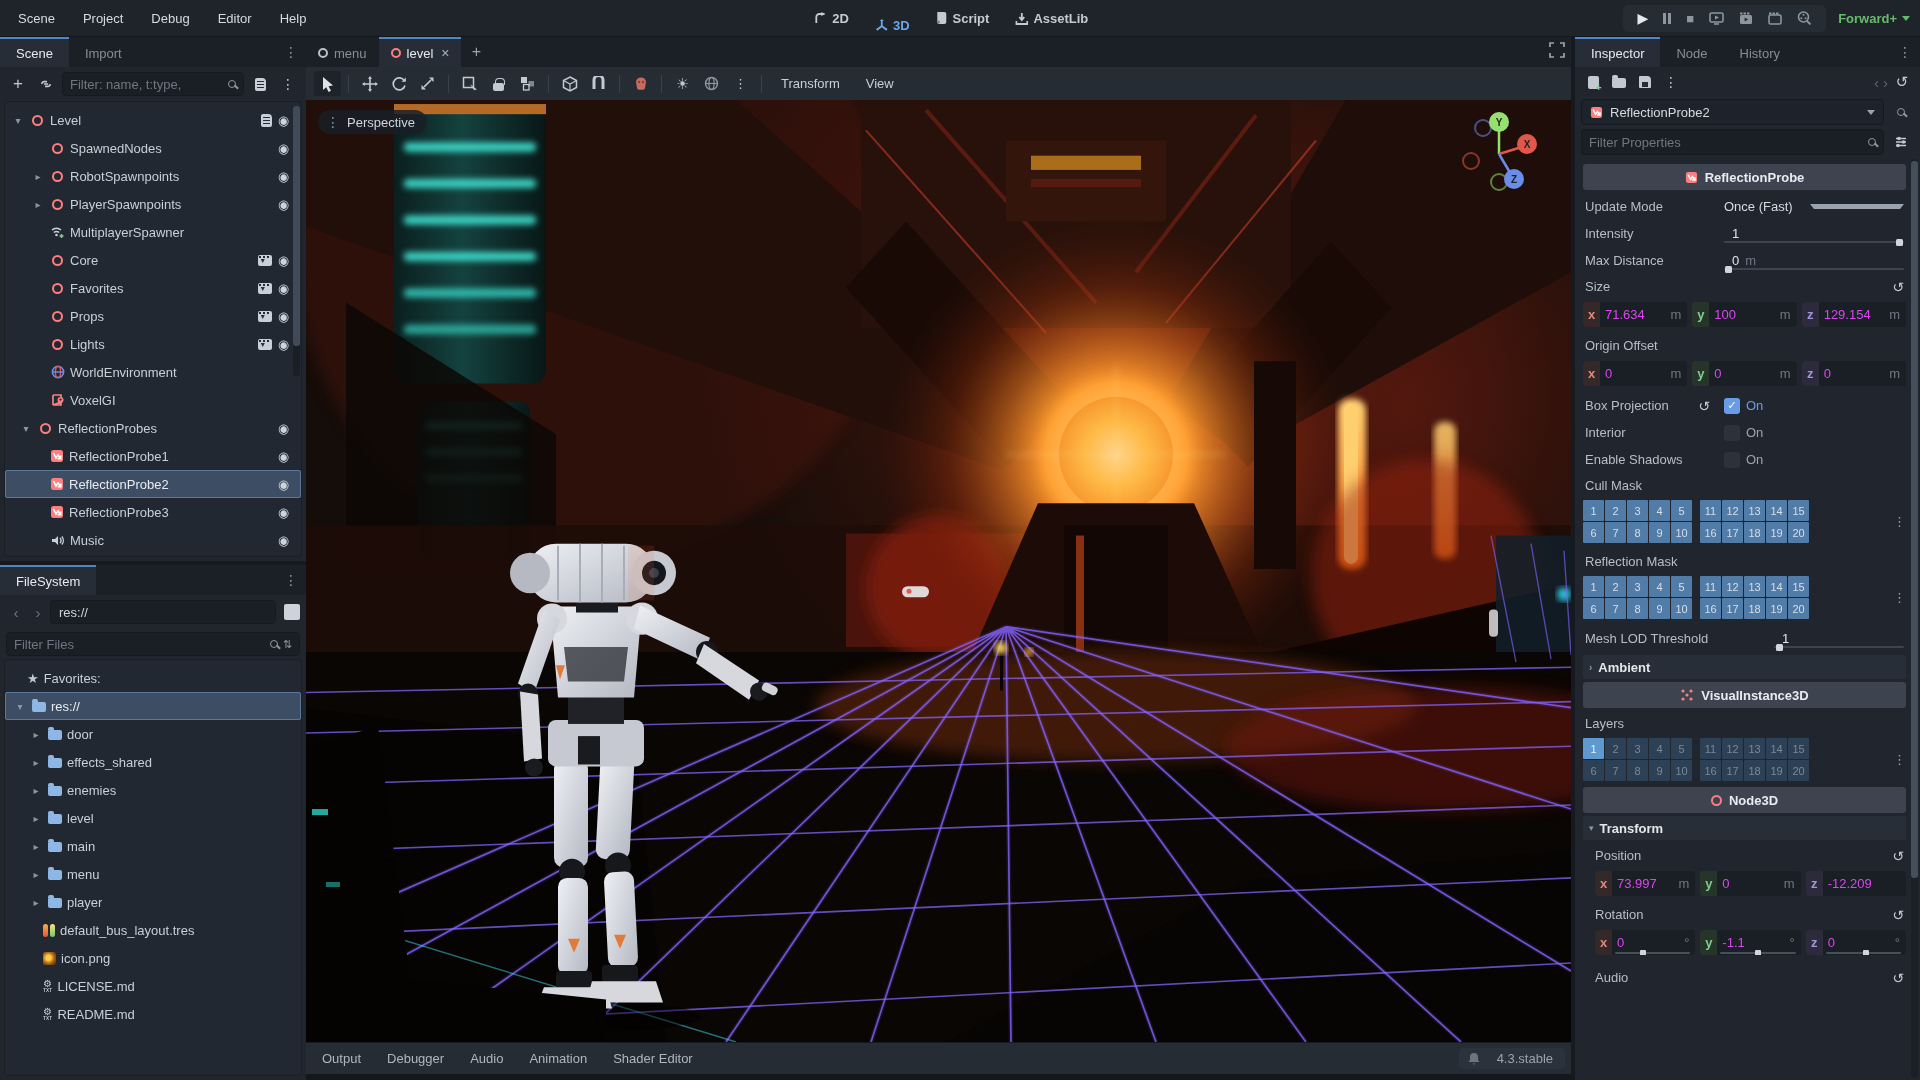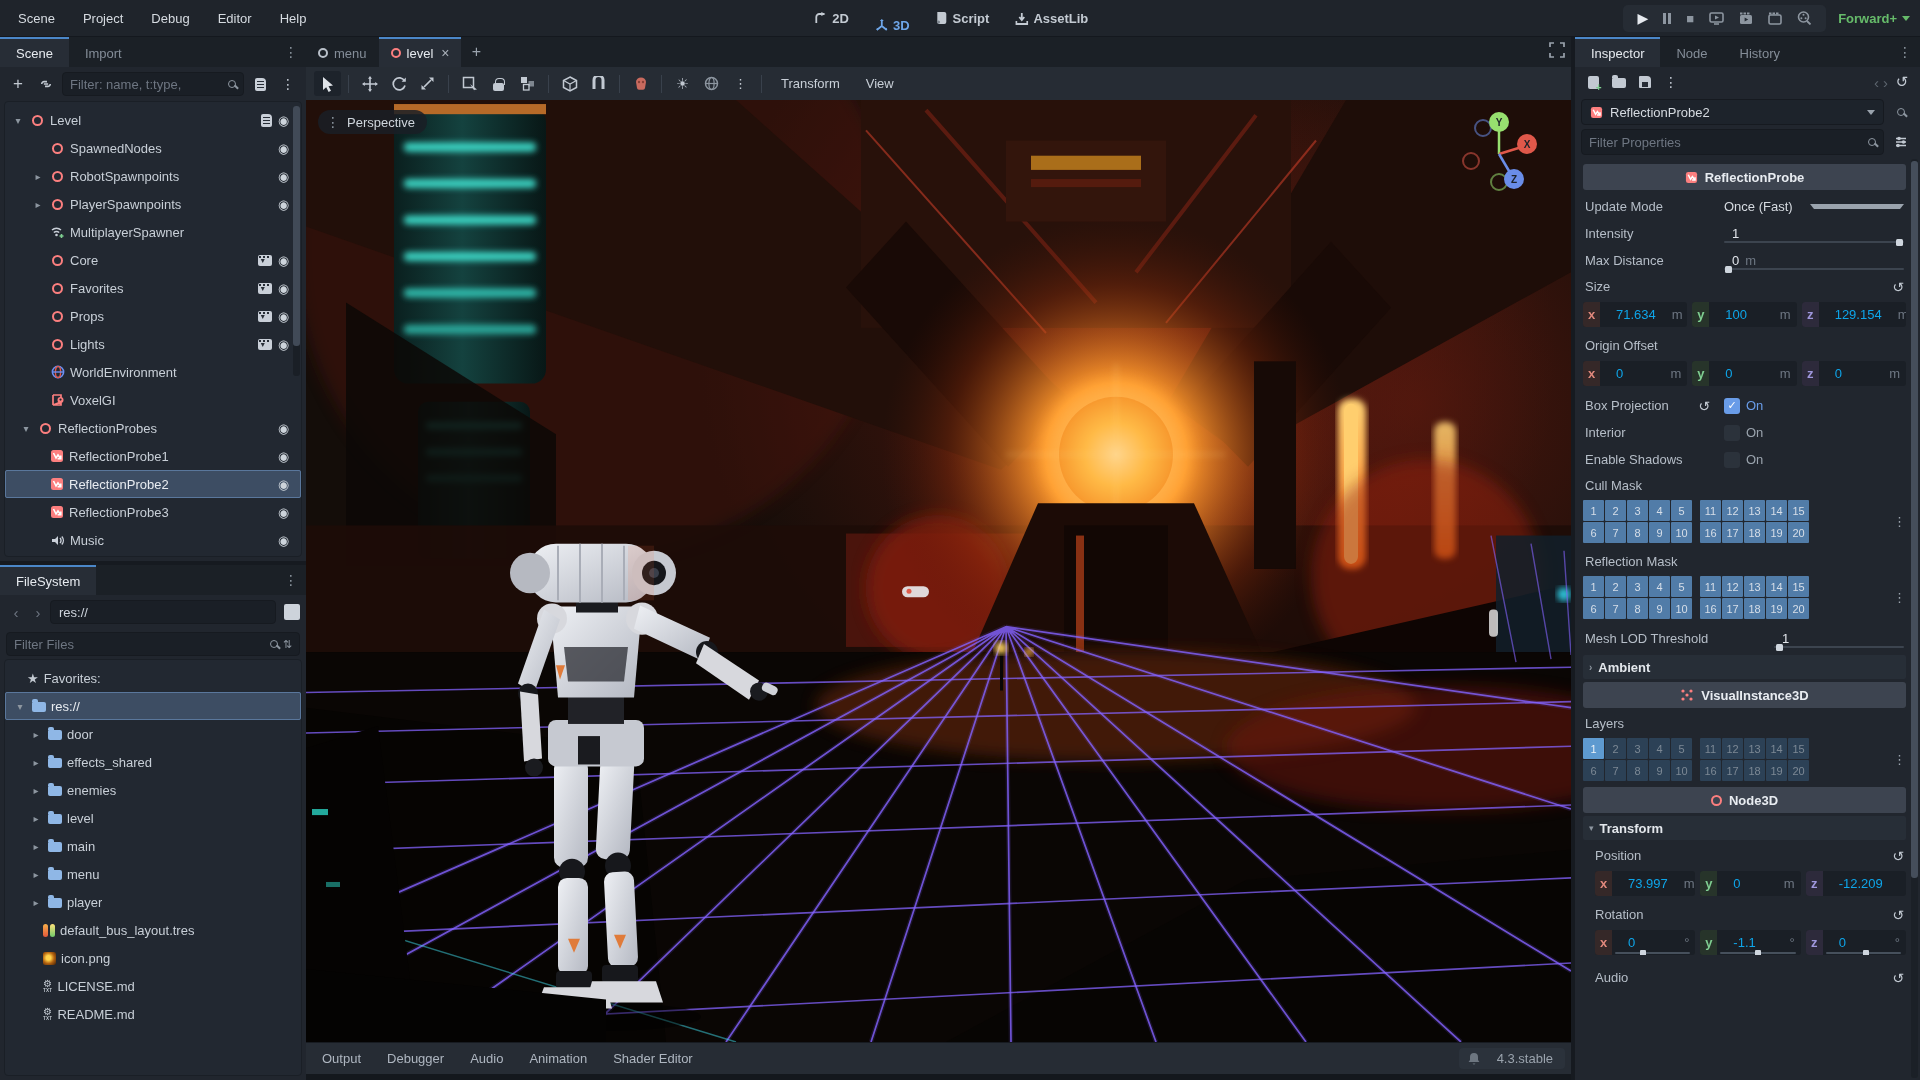--- a/index.html
+++ b/index.html
@@ -117,21 +117,21 @@
   .group-label .revert { margin-left:auto; }
   .revert { color:#c2c9d2; font-size:14px; }
   .dropdown { flex:1; display:flex; align-items:center; color:#d6dbe1; }
   .dropdown span { flex:1; }
   .slider-line { position:absolute; left:0; right:0; bottom:-2px; height:2px; background:#3c444f; border-radius:1px; }
   .slider-line i { position:absolute; top:-2.5px; width:7px; height:7px; background:#cfd6de; border-radius:1.5px; }
   .vec-row { display:flex; gap:5px; margin:3px 0 6px 0; }
   .vec-cell { flex:1; height:25px; background:#1a1f26; border-radius:3px; display:flex; align-items:center; overflow:hidden; position:relative; }
   .vec-cell .axis { width:17px; height:100%; display:flex; align-items:center; justify-content:center; font-weight:bold; flex:none; }
   .ax-x { background:#352828; color:#e0887c; } .ax-y { background:#27342a; color:#7fce91; } .ax-z { background:#2d2a3b; color:#9f97dd; }
-  .vec-cell .val { padding:0 16px; color:#0ea5e9; white-space:nowrap; }
+  .vec-cell .val { padding:0 5px; color:#d946ef; white-space:nowrap; }
   .vec-cell .unit { margin-left:auto; padding-right:6px; color:#6e7783; }
   .mini-slider { position:absolute; left:20px; right:5px; bottom:1px; height:2px; background:#46505c; border-radius:1px; }
   .mini-slider i { position:absolute; top:-2px; width:6px; height:6px; background:#cfd6de; border-radius:1px; }
   .checkbox { width:16px; height:16px; border-radius:3px; background:#2b323b; flex:none; display:flex; align-items:center; justify-content:center; }
   .checkbox.checked { background:#699ce8; color:#fff; font-size:11px; font-weight:bold; }
   .on-label { color:#9aa3ad; } .on-label.checked { color:#699ce8; }
   .mask-wrap { display:flex; align-items:center; gap:8px; margin:2px 0 6px 0; }
   .mask-grid { display:flex; flex-direction:column; gap:1px; }
   .mask-row { display:flex; gap:1px; }
   .mask-cell { width:21px; height:21px; display:flex; align-items:center; justify-content:center; font-size:11px; border-radius:1px; }

